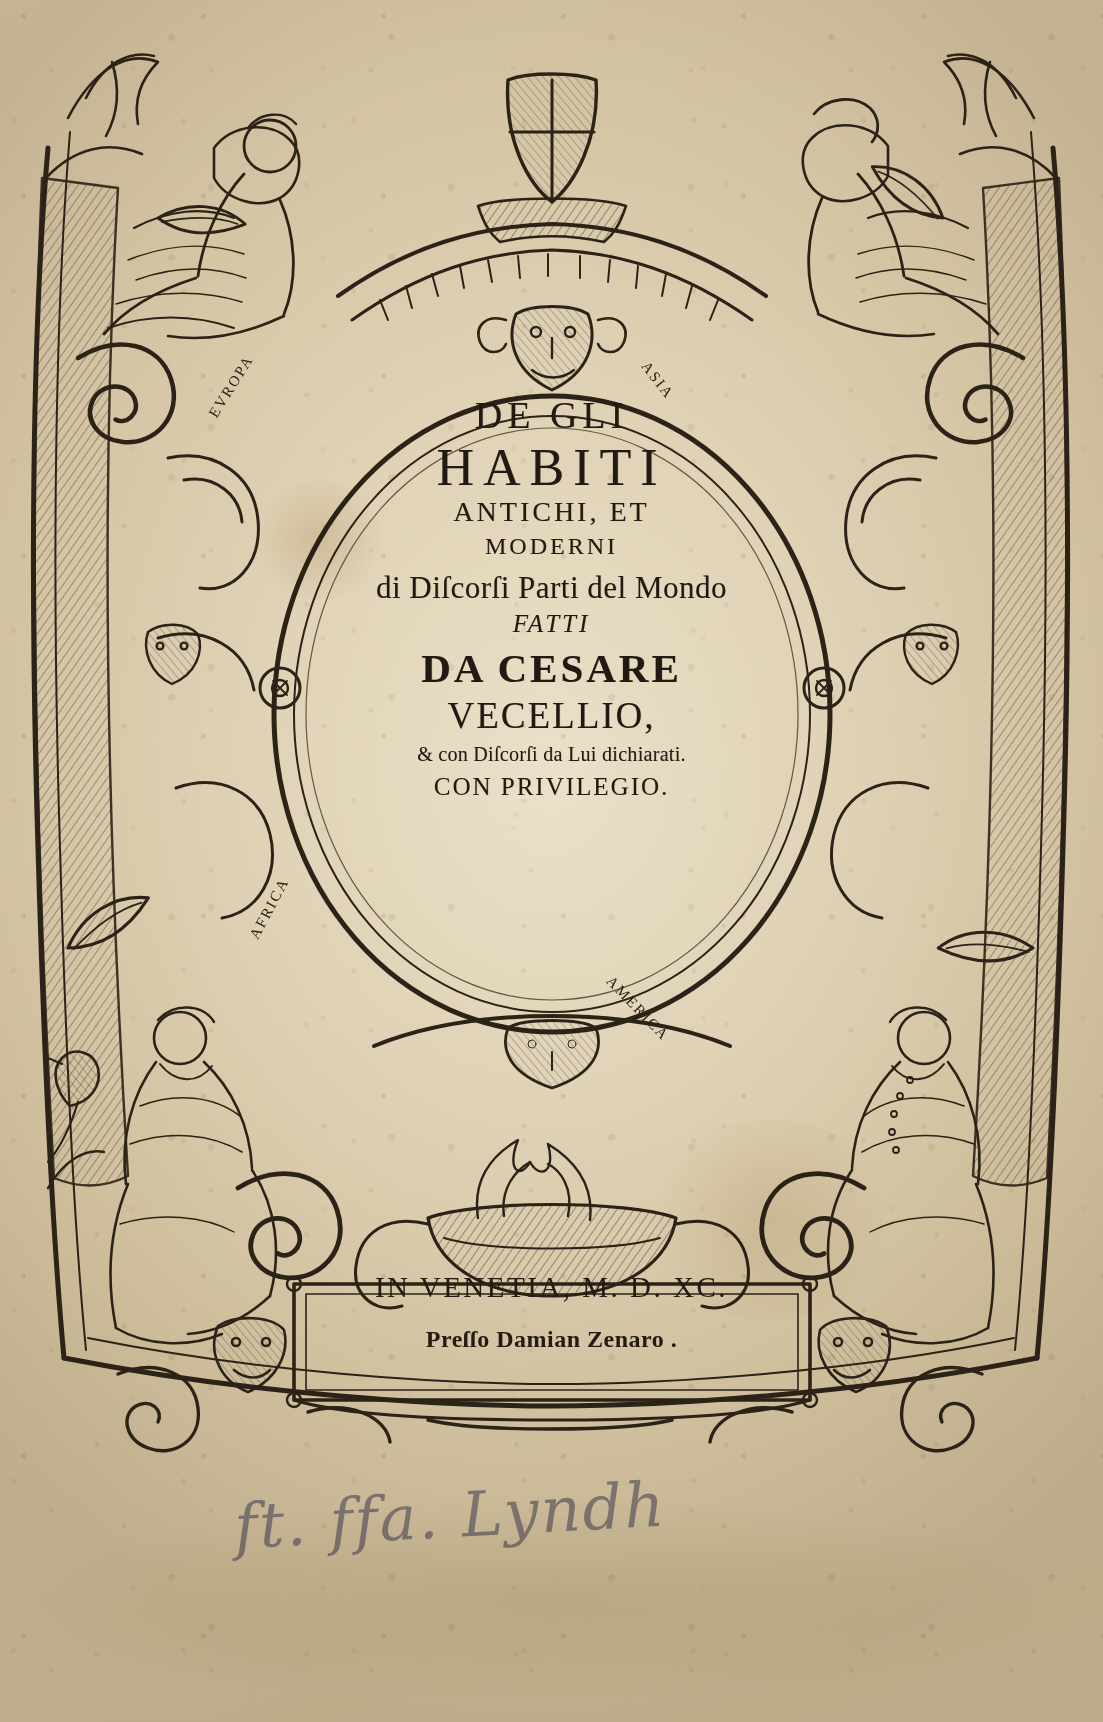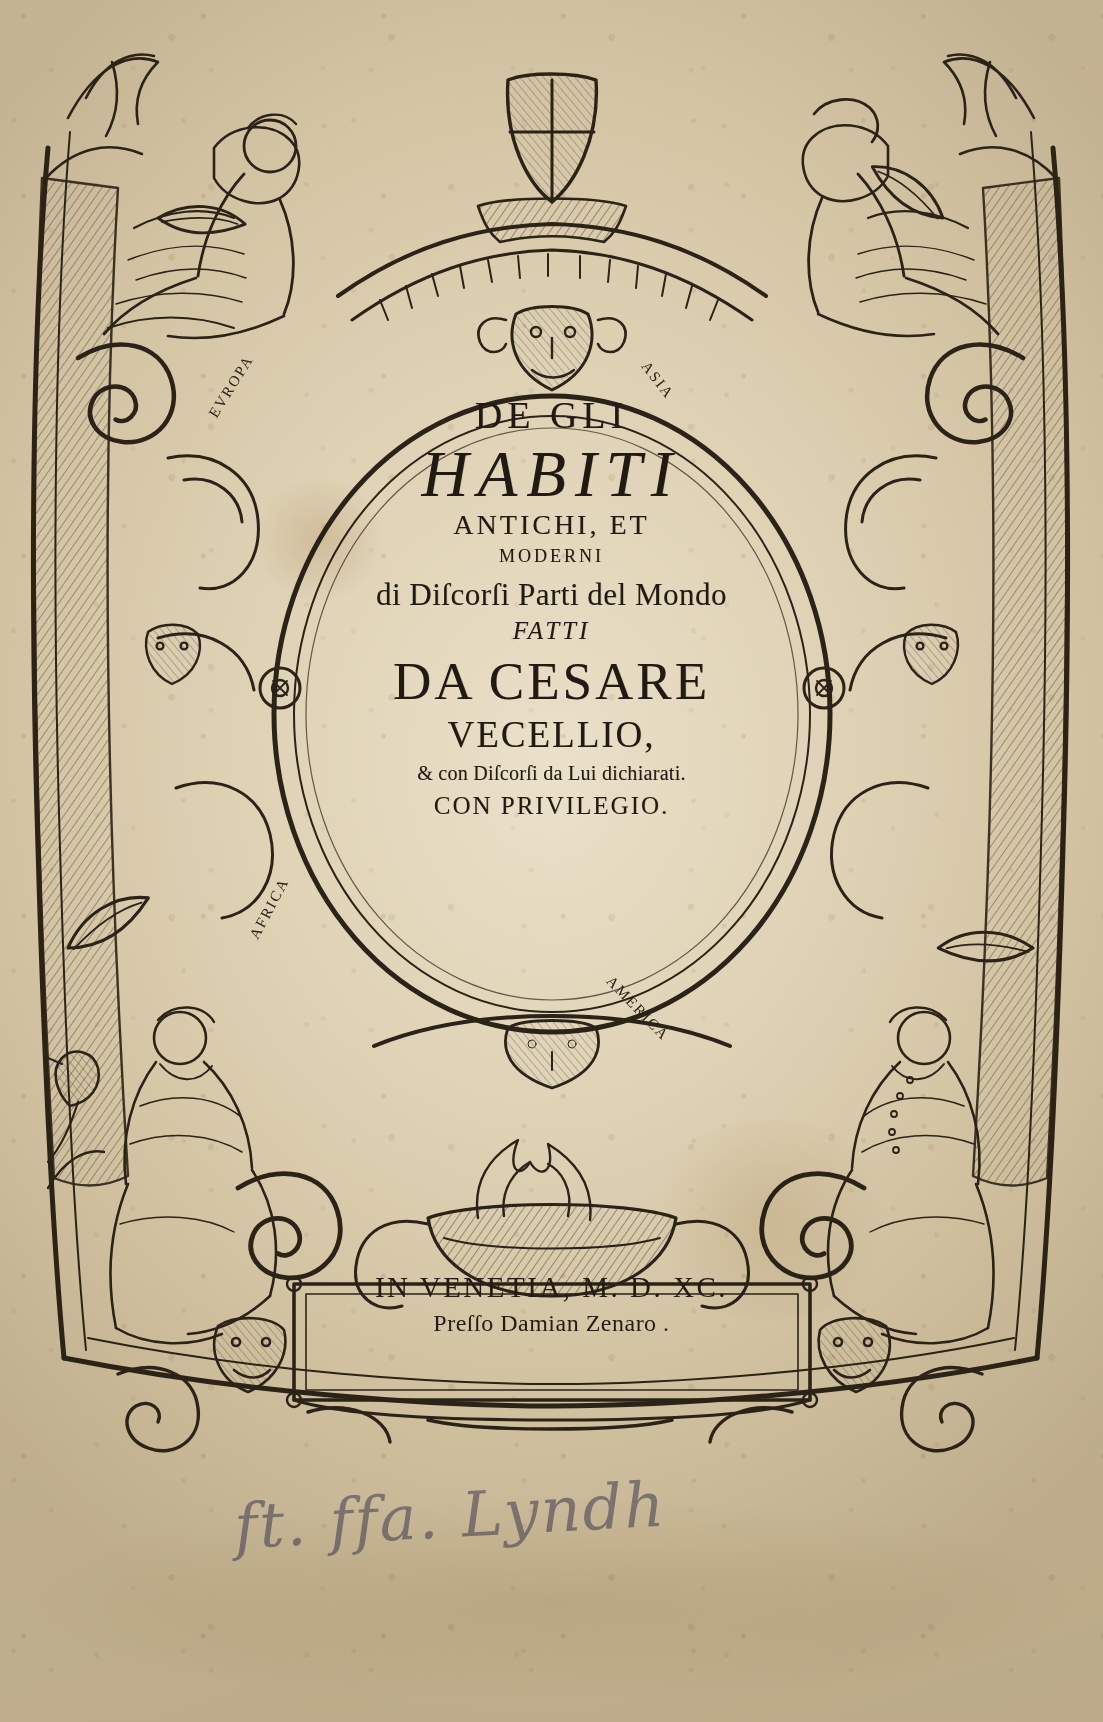--- a/index.html
+++ b/index.html
@@ -72,54 +72,53 @@
     text-align: center;
     color: #211a12;
   }
   .tline { line-height: 1; white-space: nowrap; }
   .l-degli {
     font-size: 38px;
     letter-spacing: 5px;
     margin-bottom: 8px;
   }
   .l-habiti {
-    font-size: 65px;
+    font-size: 52px;
     letter-spacing: 9px;
     margin-bottom: 4px;
-    font-style: italic;
   }
   .l-antichi {
     font-size: 28px;
     letter-spacing: 3px;
     margin-bottom: 8px;
   }
   .l-moderni {
-    font-size: 18px;
+    font-size: 24px;
     letter-spacing: 3px;
     margin-bottom: 14px;
   }
   .l-diverse {
     font-size: 31px;
     letter-spacing: 0.5px;
     margin-bottom: 8px;
   }
   .l-libri {
     font-size: 33px;
     letter-spacing: 2.5px;
     margin-bottom: 12px;
   }
   .l-fatti {
     font-size: 25px;
     letter-spacing: 3px;
     margin-bottom: 12px;
     font-style: italic;
   }
   .l-cesare {
-    font-size: 53px;
-    font-weight: normal;
+    font-size: 41px;
+    font-weight: bold;
     letter-spacing: 3px;
     margin-bottom: 8px;
   }
   .l-vecellio {
     font-size: 37px;
     letter-spacing: 2px;
     margin-bottom: 10px;
   }
   .l-discorsi {
     font-size: 20px;
@@ -137,21 +136,21 @@
   .imprint {
     position: absolute;
     left: 50%;
     transform: translateX(-50%);
     top: 1272px;
     width: 470px;
     text-align: center;
     color: #241c13;
   }
   .imp-1 { font-size: 29px; letter-spacing: 2.5px; line-height: 1.1; }
-  .imp-2 { font-size: 24px; letter-spacing: 0.5px; margin-top: 6px; }
+  .imp-2 { font-size: 24px; letter-spacing: 0.5px; margin-top: 22px; font-weight: bold; }
 
   
   .signature {
     position: absolute;
     left: 235px;
     top: 1478px;
     width: 470px;
     height: 110px;
     color: #3b3a52;
     font-family: "DejaVu Serif", serif;

